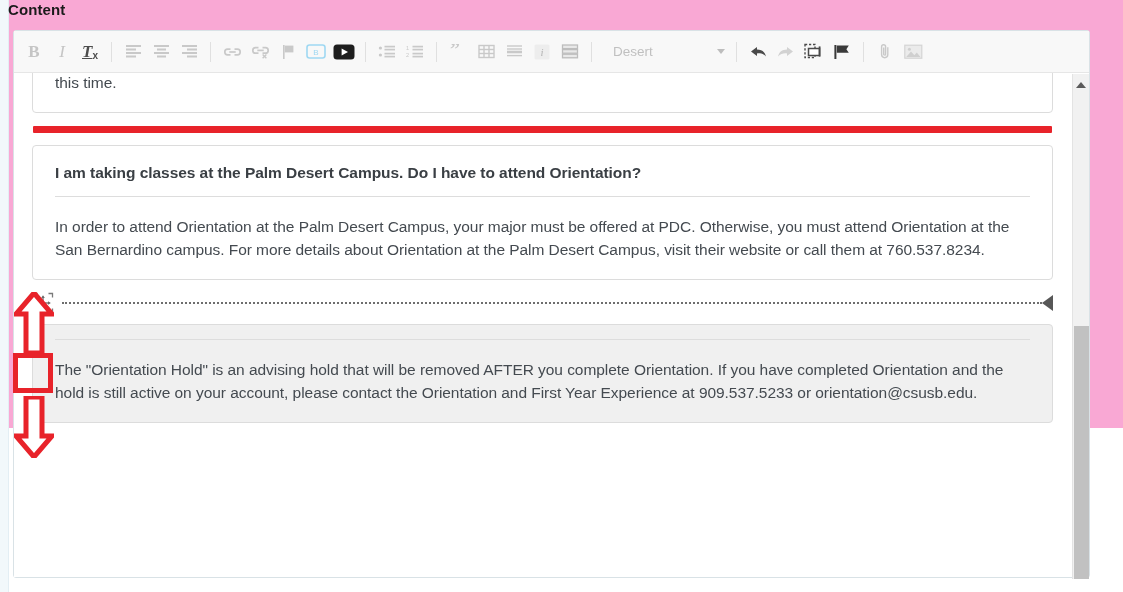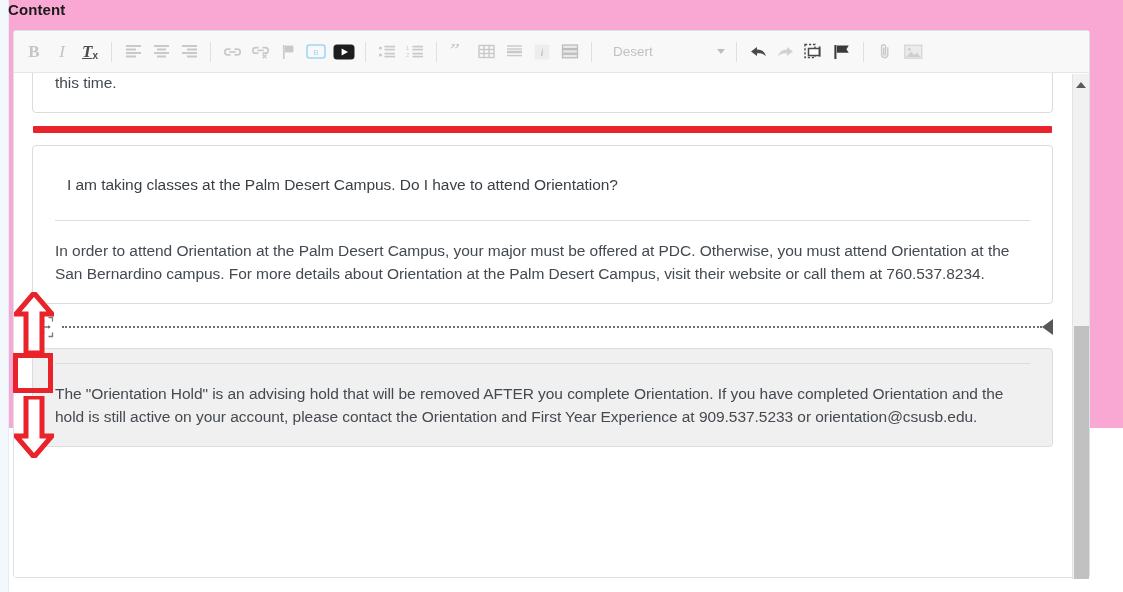--- a/index.html
+++ b/index.html
@@ -159,23 +159,23 @@
     border-radius: 4px;
     background: #ffffff;
     box-sizing: border-box;
     padding: 14px 22px 18px 22px;
   }
   .panel.grey { background: #f0f0f0; }
   .panel.first { padding-top: 18px; min-height: 84px; }
 
   .q-title {
     font-size: 15.5px;
-    font-weight: normal;
+    font-weight: bold;
     color: #3a3f44;
-    margin: 12px;
+    margin: 0;
     padding: 4px 0 14px 0;
     letter-spacing: -0.05px;
   }
   .q-rule {
     border: 0;
     border-top: 1px solid #dddddd;
     margin: 0 0 18px 0;
   }
   .body-text {
     font-size: 15.5px;

